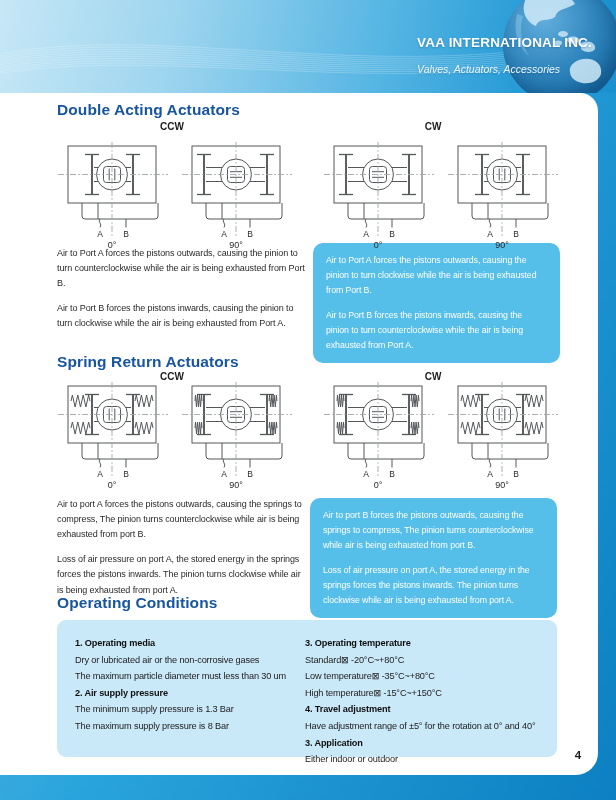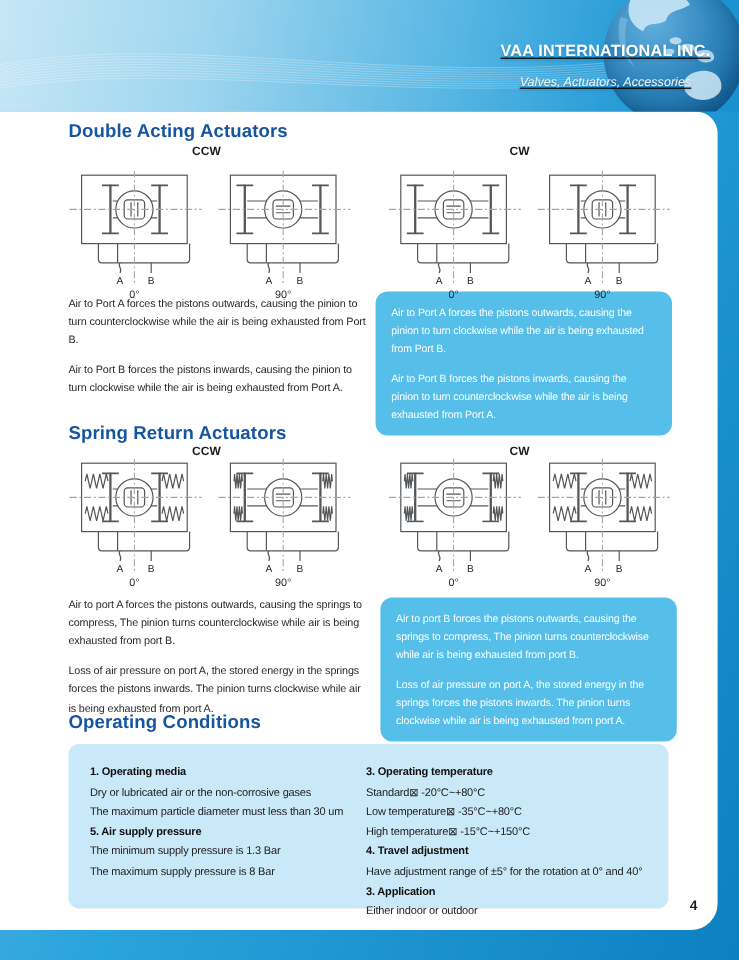--- a/index.html
+++ b/index.html
@@ -7,21 +7,21 @@
   .page{position:relative;width:616px;height:800px;overflow:hidden;
         background:linear-gradient(115deg,#6ac0ea 0%,#2aa4dc 45%,#0c80c2 100%);}
   
   .header{position:absolute;left:0;top:0;width:616px;height:93px;overflow:hidden;
           background:linear-gradient(100deg,#c6e7f6 0%,#9ed5ef 28%,#55b5e3 62%,#1f97d4 88%,#1a90cf 100%);}
   .waves{position:absolute;left:0;top:0;width:616px;height:93px;}
   .globe{position:absolute;left:503px;top:-14px;width:118px;height:118px;border-radius:50%;
          overflow:hidden;background:radial-gradient(circle at 35% 28%,#62aedd 0%,#2f86bd 45%,#0b609c 100%);
          box-shadow:inset -6px -10px 18px rgba(0,40,80,.35);}
   .globe svg{position:absolute;left:0;top:0;}
-  .header-text{position:absolute;right:24px;top:35px;text-align:center;z-index:3;text-decoration:underline;}
+  .header-text{position:absolute;right:24px;top:35px;text-align:left;z-index:3;}
   .company{font-size:13.5px;font-weight:bold;color:#fff;letter-spacing:.2px;
            text-shadow:0 1px 2px rgba(0,60,100,.35);}
   .tagline{font-size:10.5px;font-style:italic;color:#eef9ff;margin-top:13px;
            text-shadow:0 1px 2px rgba(0,60,100,.3);}
   
   .content{position:absolute;left:0;top:93px;width:598px;height:682px;background:#ffffff;
            border-radius:0 18px 22px 0;}
   .sec-title{position:absolute;font-size:15.5px;font-weight:bold;color:#17559f;letter-spacing:.1px;}
   .dir-label{position:absolute;transform:translateX(-50%);font-size:10px;font-weight:bold;color:#1d1d1b;}
   .body-text{position:absolute;width:252px;font-size:9px;line-height:15.2px;color:#2a2a2a;letter-spacing:-.1px;}
@@ -100,33 +100,33 @@
   </div>
 
   <div class="sec-title" style="left:57px;top:353px">Spring Return Actuators</div>
   <div class="dir-label" style="left:172px;top:371px">CCW</div>
   <div class="dir-label" style="left:433px;top:371px">CW</div>
 
   <div class="body-text" style="left:57px;top:497px">
     <p>Air to port A forces the pistons outwards, causing the springs to compress, The pinion turns counterclockwise while air is being exhausted from port B.</p>
     <p>Loss of air pressure on port A, the stored energy in the springs forces the pistons inwards. The pinion turns clockwise while air is being exhausted from port A.</p>
   </div>
-  <div class="callout" style="left:317px;top:498px">
+  <div class="callout" style="left:310px;top:498px">
     <p>Air to port B forces the pistons outwards, causing the springs to compress, The pinion turns counterclockwise while air is being exhausted from port B.</p>
     <p>Loss of air pressure on port A, the stored energy in the springs forces the pistons inwards. The pinion turns clockwise while air is being exhausted from port A.</p>
   </div>
 
   <div class="sec-title" style="left:57px;top:594px">Operating Conditions</div>
 
   <div class="oc-box">
     <div class="oc-col">
       <div class="oc-line bold">1. Operating media</div>
       <div class="oc-line">Dry or lubricated air or the non-corrosive gases</div>
       <div class="oc-line">The maximum particle diameter must less than 30 um</div>
-      <div class="oc-line bold">5. Air supply pressure</div>
+      <div class="oc-line bold">2. Air supply pressure</div>
       <div class="oc-line">The minimum supply pressure is 1.3 Bar</div>
       <div class="oc-line">The maximum supply pressure is 8 Bar</div>
     </div>
     <div class="oc-col right">
       <div class="oc-line bold">3. Operating temperature</div>
       <div class="oc-line">Standard⊠  -20°C~+80°C</div>
       <div class="oc-line">Low temperature⊠  -35°C~+80°C</div>
       <div class="oc-line">High temperature⊠  -15°C~+150°C</div>
       <div class="oc-line bold">4. Travel adjustment</div>
       <div class="oc-line">Have adjustment range of ±5° for the rotation at 0° and 40°</div>

